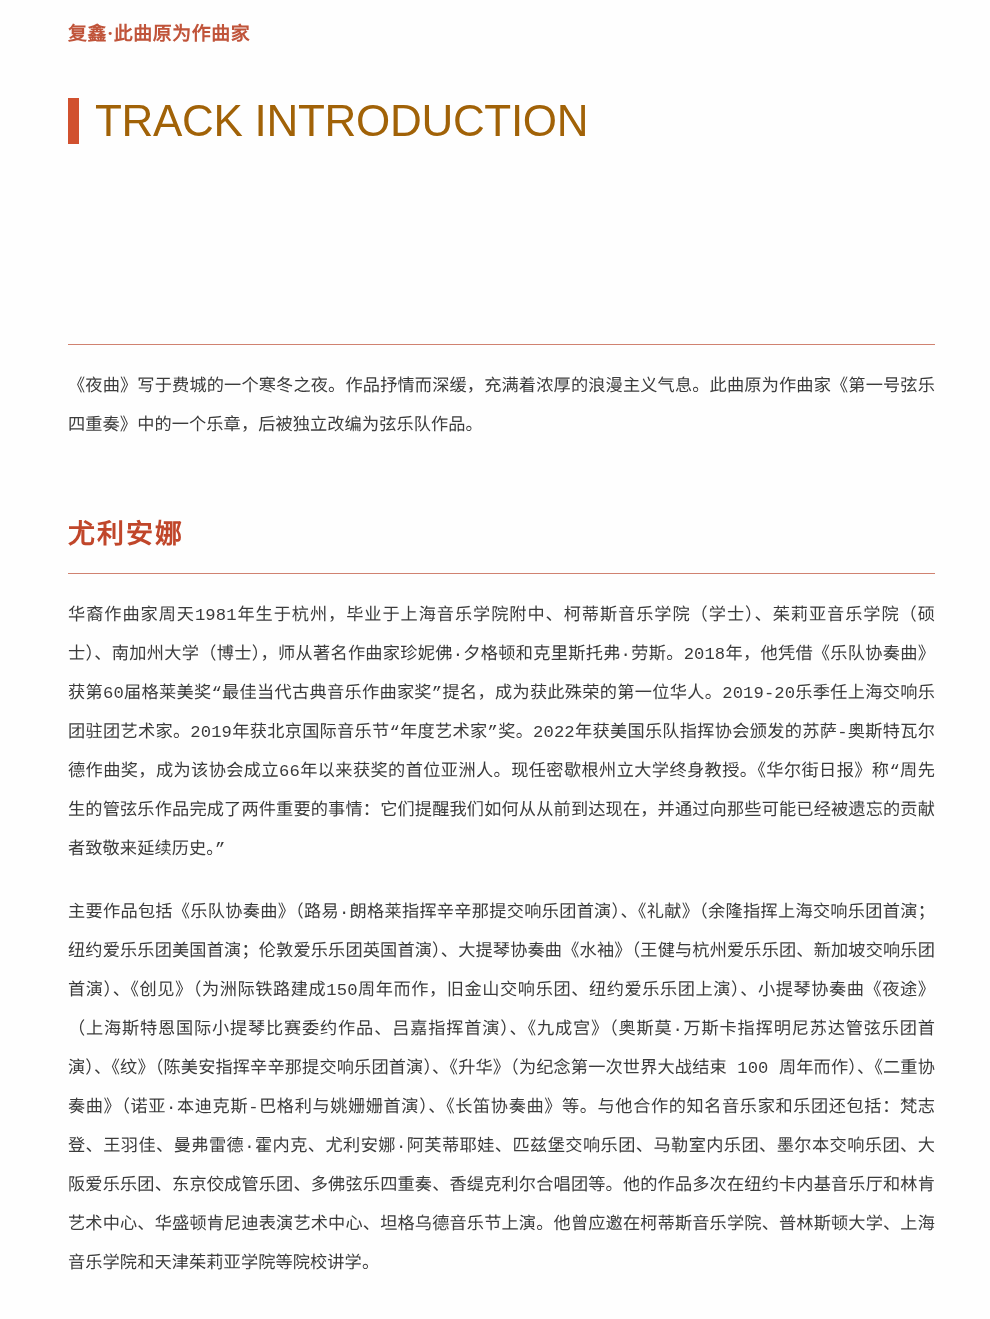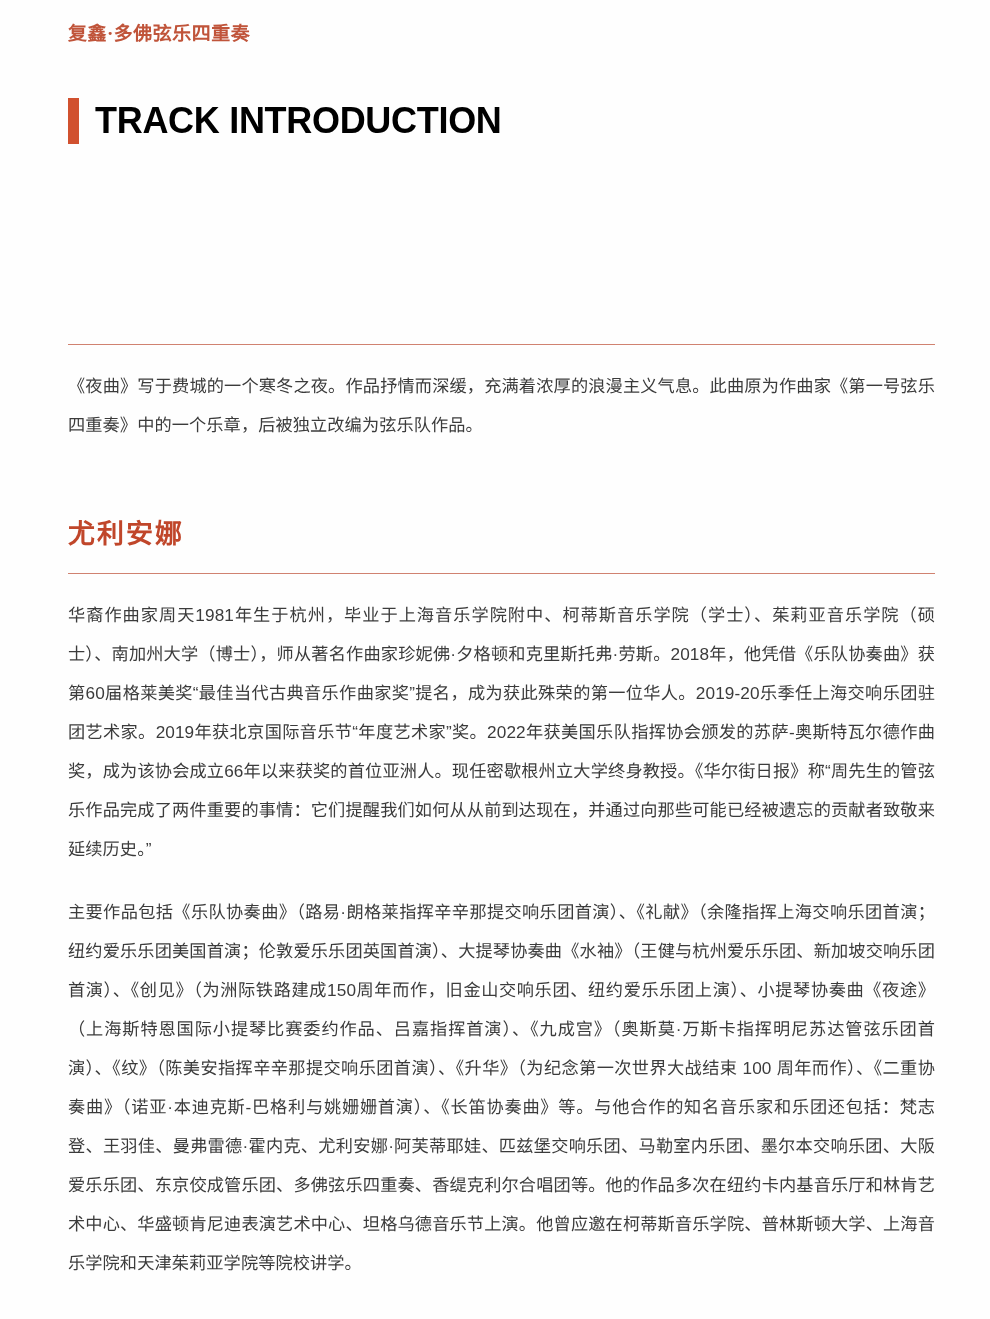--- a/index.html
+++ b/index.html
@@ -51,24 +51,24 @@
     background: #d1512f;
     flex: 0 0 auto;
     margin-right: 16px;
   }
   .title-text {
     display: flex;
     flex-direction: column;
     justify-content: flex-start;
   }
   .title-en {
-    font-size: 36px;
+    font-size: 44px;
     line-height: 46px;
-    font-weight: bold;
-    color: #000000;
+    font-weight: normal;
+    color: #a16207;
     letter-spacing: -0.3px;
     white-space: nowrap;
   }
   .title-cn {
     font-size: 35px;
     line-height: 42px;
     font-weight: bold;
     color: #3c3c3c;
     letter-spacing: 1px;
     white-space: nowrap;
@@ -103,41 +103,42 @@
     margin: 0;
   }
   .section-rule {
     margin-top: 22px;
     height: 1px;
     background: #d08270;
     width: 867px;
   }
   .section-body {
     margin-top: 22px;
+    font-family: Liberation Mono, monospace;
   }
   .para {
     font-size: 17.2px;
     line-height: 39px;
     color: #3b3b3b;
     text-align: justify;
     text-justify: inter-character;
     margin: 0 0 24px 0;
     letter-spacing: 0.1px;
   }
   .para:last-child { margin-bottom: 0; }
 
   #section-work { top: 322px; }
   #section-composer { top: 517px; }
 </style>
 </head>
 <body>
 
 <div class="page">
 
-  <div class="brand">复鑫·多佛弦乐四重奏</div>
+  <div class="brand">复鑫·此曲原为作曲家</div>
 
   <div class="title-block">
     <div class="title-bar"></div>
     <div class="title-text">
       <div class="title-en">TRACK INTRODUCTION</div>
     </div>
   </div>
 
 
   <div class="section" id="section-work">

